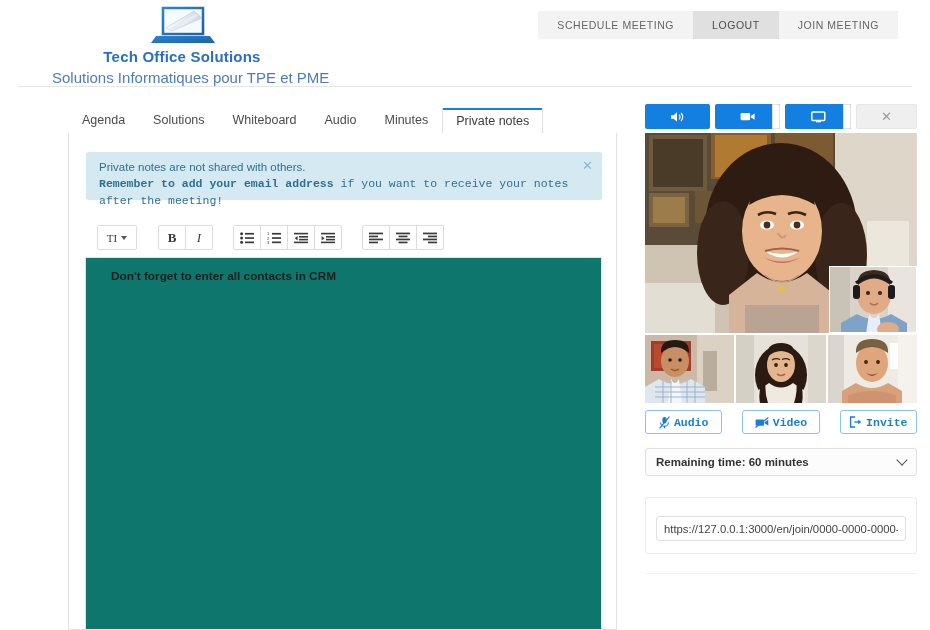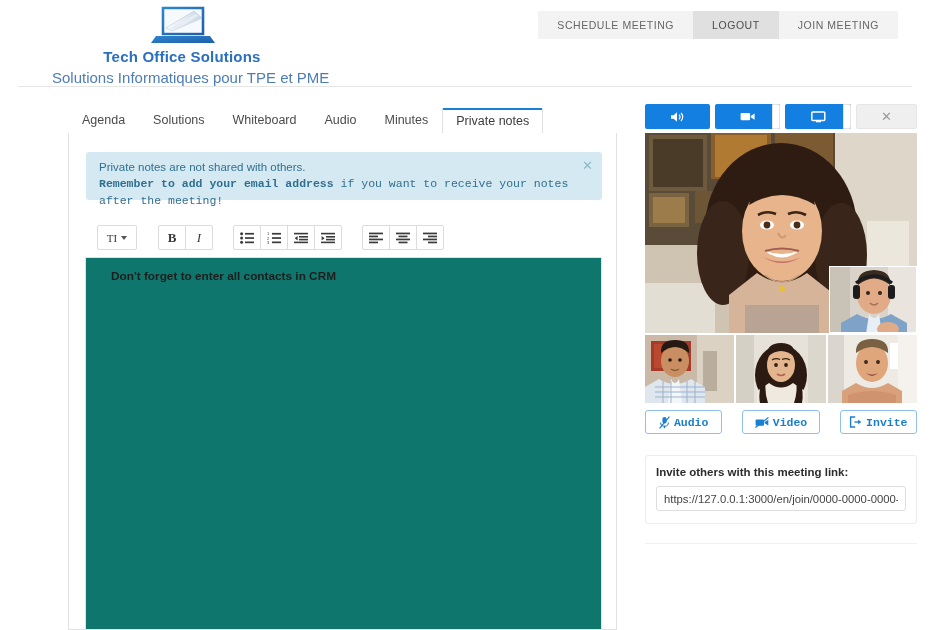--- a/index.html
+++ b/index.html
@@ -496,22 +496,25 @@
       <div class="act-btn">
         <svg width="13" height="12" viewBox="0 0 13 12">
           <path d="M6.2 1 H1.6 v10 h4.6" stroke="#1a7fd4" stroke-width="1.4" fill="none"></path>
           <line x1="5.4" y1="6" x2="11.4" y2="6" stroke="#1a7fd4" stroke-width="1.4"></line>
           <path d="M9.2 3.4 L12 6 L9.2 8.6 Z" fill="#1a7fd4"></path>
         </svg>
         <span>Invite</span>
       </div>
     </div>
 
+    <div class="timebar">
+      <div class="timebar-label">Remaining time: 60 minutes</div>
+      <div class="chev"></div>
+    </div>
 
     <div class="invite">
-      <div class="invite-title">Invite others with this meeting link:</div>
       <input class="invite-input" readonly="" value="https://127.0.0.1:3000/en/join/0000-0000-0000-0" style="">
     </div>
 
     <div class="bottom-rule"></div>
   </div>
 
 </div>
 
 </body></html>

